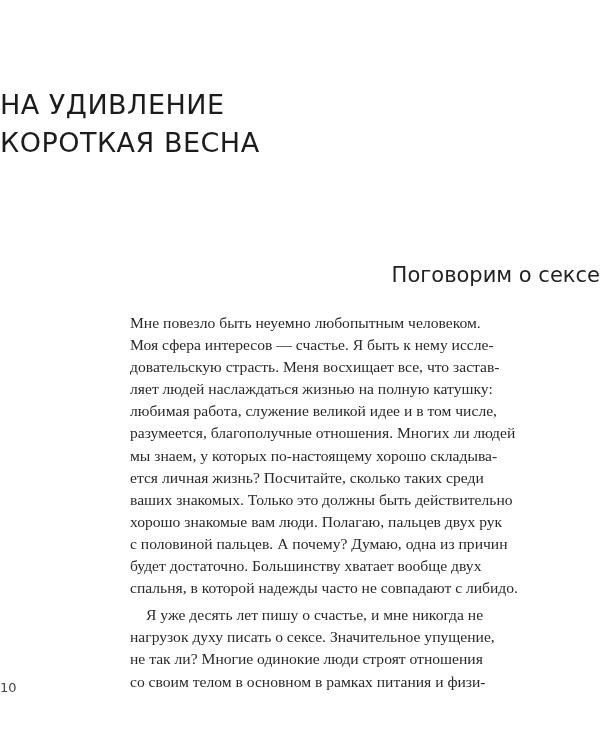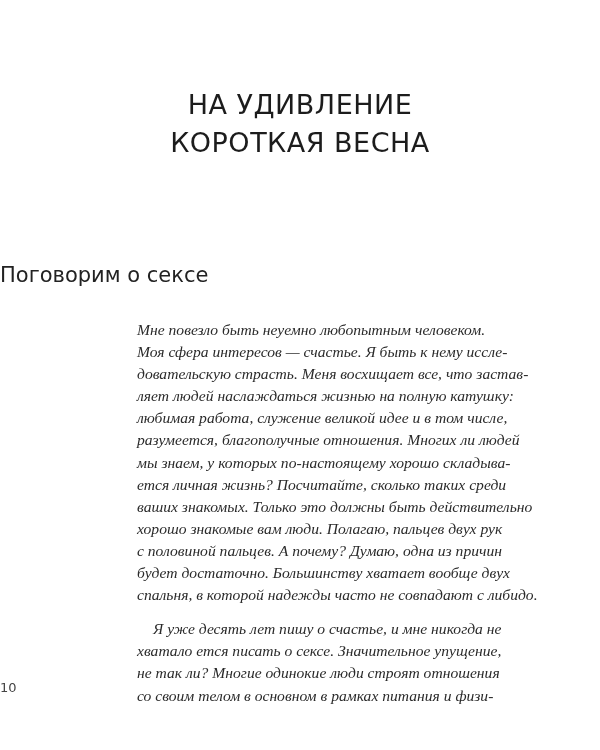--- a/index.html
+++ b/index.html
@@ -1,42 +1,41 @@
 <!DOCTYPE html>
 <html><head>
 <meta charset="utf-8">
 <style>
   html, body { margin: 0; padding: 0; background: #ffffff; }
   body { width: 600px; height: 750px; position: relative; overflow: hidden; }
   .page { position: absolute; left: 0; top: 0; width: 600px; height: 750px; background: #fff; }
   .chapter-title {
     position: absolute; left: 0; top: 86px; width: 600px;
-    text-align: center;
     font-family: "DejaVu Sans", sans-serif;
     font-size: 27px; line-height: 38px; letter-spacing: 0.5px;
     color: #1c1c1c; font-weight: normal;
   }
   .chapter-title div { white-space: nowrap; }
   .section-title {
     position: absolute; left: 0; top: 262px; width: 600px;
-    text-align: left;
+    text-align: right;
     font-family: "DejaVu Sans", sans-serif;
     font-size: 21px; line-height: 26px;
     color: #222;
   }
   .body-text {
     position: absolute; left: 125px; top: 307px; width: 349px;
     font-family: "Liberation Serif", serif;
     font-size: 15.6px; line-height: 22.1px;
     color: #2a2a2a;
   }
   .line { display: block; white-space: nowrap; text-align: justify; text-align-last: justify; height: 22.1px; }
   .line.last { text-align-last: left; }
   .line.indent { padding-left: 16px; }
-  .para { margin: 12px; font-style: italic; }
+  .para { margin: 5px; }
   .page-number {
     position: absolute; left: 0; top: 680px; width: 600px;
     text-align: left;
     font-family: "DejaVu Sans", sans-serif;
     font-size: 13px; color: #444;
   }
 </style>
 </head>
 <body>
 
@@ -59,20 +58,20 @@
       <span class="line">мы знаем, у которых по-настоящему хорошо складыва-</span>
       <span class="line">ется личная жизнь? Посчитайте, сколько таких среди</span>
       <span class="line">ваших знакомых. Только это должны быть действительно</span>
       <span class="line">хорошо знакомые вам люди. Полагаю, пальцев двух рук</span>
       <span class="line">с половиной пальцев. А почему? Думаю, одна из причин</span>
       <span class="line">будет достаточно. Большинству хватает вообще двух</span>
       <span class="line last">спальня, в которой надежды часто не совпадают с либидо.</span>
     </div>
     <div class="para">
       <span class="line indent">Я уже десять лет пишу о счастье, и мне никогда не</span>
-      <span class="line">хватало ется писать о сексе. Значительное упущение,</span>
+      <span class="line">нагрузок духу писать о сексе. Значительное упущение,</span>
       <span class="line">не так ли? Многие одинокие люди строят отношения</span>
       <span class="line">со своим телом в основном в рамках питания и физи-</span>
     </div>
   </div>
 
   <div class="page-number">10</div>
 </div>
 
 </body></html>

